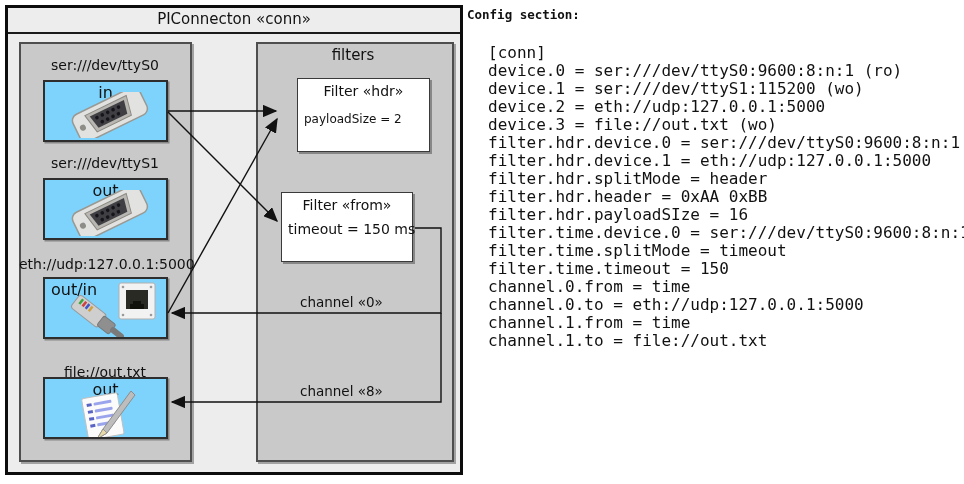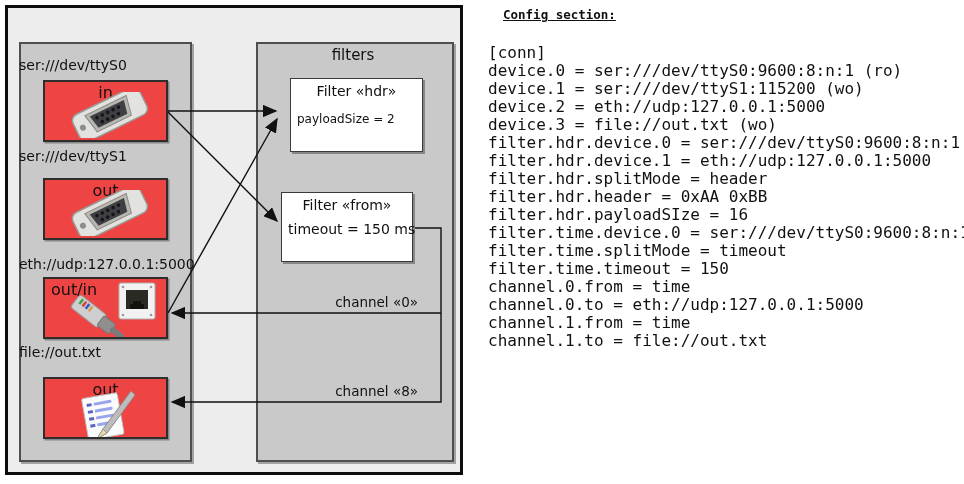--- a/index.html
+++ b/index.html
@@ -13,50 +13,51 @@
   .outer-title{left:8px;top:8px;width:452px;height:24px;border-bottom:2px solid #1b1b1b;
                text-align:center;font-size:15px;line-height:22px;}
 
   
   .panel{background:#c9c9c9;border:2px solid #4e4e4e;box-shadow:2px 2px 0 rgba(70,70,70,.45);}
   .devices-panel{left:19px;top:42px;width:169px;height:416px;}
   .filters-panel{left:256px;top:42px;width:194px;height:416px;}
   .filters-title{left:256px;top:46px;width:194px;text-align:center;font-size:15px;}
 
   
-  .dev-label{left:19px;width:172px;text-align:left;font-size:14px;}
-  .dev-box{left:43px;width:121px;height:58px;background:#ef4444;border:2px solid #2e2e2e;
+  .dev-label{left:19px;width:172px;text-align:center;font-size:14px;}
+  .dev-box{left:43px;width:121px;height:58px;background:#7dd3fc;border:2px solid #2e2e2e;
            box-shadow:1.5px 1.5px 0 rgba(70,70,70,.5);overflow:hidden;}
   .port-label{width:100%;text-align:center;font-size:16px;line-height:19px;top:1px;left:0;}
   .port-label.tl{width:auto;left:6px;text-align:center;}
 
   
   .filter-box{background:#fff;border:1px solid #3a3a3a;box-shadow:2px 2px 0 rgba(70,70,70,.5);}
-  .filter-hdr{left:290px;top:78px;width:131px;height:72px;}
+  .filter-hdr{left:297px;top:78px;width:131px;height:72px;}
   .filter-time{left:281px;top:192px;width:130px;height:68px;}
   .filter-title{left:0;top:4px;width:100%;text-align:center;font-size:14px;}
   .filter-props{left:6px;top:32px;font-size:12px;line-height:16px;white-space:nowrap;}
   .filter-props-time{left:6px;top:28px;font-size:14px;line-height:16px;white-space:nowrap;}
 
-  .channel-label{left:300px;width:118px;text-align:right;font-size:13.5px;}
+  .channel-label{left:300px;width:118px;text-align:left;font-size:13.5px;}
 
   #arrows{left:0;top:0;pointer-events:none;}
 
   
-  .config-heading{left:503px;top:7px;font-size:12.5px;font-weight:bold;
-                  font-family:"DejaVu Sans Mono",monospace;text-decoration:underline;}
+  .config-heading{left:467px;top:7px;font-size:12.5px;font-weight:bold;
+                  font-family:"DejaVu Sans Mono",monospace;}
   .config-lines{left:488px;top:44px;font-family:"DejaVu Sans Mono",monospace;
                 font-size:16px;line-height:18px;white-space:pre;}
 </style>
 </head>
 <body>
 
 <div id="stage">
 
   <div class="abs outer-box"></div>
+  <div class="abs outer-title">PIConnecton «conn»</div>
 
   <div class="abs panel devices-panel"></div>
 
   <div class="abs panel filters-panel"></div>
   <div class="abs filters-title">filters</div>
 
   <div class="abs dev-label" style="top:57px">ser:///dev/ttyS0</div>
   <div class="abs dev-box" style="top:80px">
     <div class="abs port-label">in</div>
     <svg class="abs" style="left:8px;top:10px" width="112" height="46">
@@ -71,21 +72,21 @@
         <circle cx="68" cy="20" r="1.8" fill="#15151a"></circle>
         <circle cx="47" cy="26" r="1.8" fill="#15151a"></circle>
           <circle cx="53" cy="26" r="1.8" fill="#15151a"></circle>
         <circle cx="59" cy="26" r="1.8" fill="#15151a"></circle>
           <circle cx="65" cy="26" r="1.8" fill="#15151a"></circle>
         <circle cx="27" cy="23" r="3" fill="#8f8d88"></circle>
       </g>
     </svg>
   </div>
 
-  <div class="abs dev-label" style="top:148px">ser:///dev/ttyS1</div>
+  <div class="abs dev-label" style="top:155px">ser:///dev/ttyS1</div>
   <div class="abs dev-box" style="top:178px">
     <div class="abs port-label">out</div>
     <svg class="abs" style="left:8px;top:10px" width="112" height="46">
       <g transform="rotate(-26 56 23)">
         <rect x="20" y="8" width="74" height="30" rx="7" fill="#e2e2e0" stroke="#9a9892" stroke-width="1.5"></rect>
         <path d="M34 13 L80 13 L76 33 L38 33 Z" fill="#b9b7b2" stroke="#8a8880"></path>
         <path d="M38 16 L76 16 L73 30 L41 30 Z" fill="#3f3f44"></path>
         <circle cx="44" cy="20" r="1.8" fill="#15151a"></circle>
           <circle cx="50" cy="20" r="1.8" fill="#15151a"></circle>
         <circle cx="56" cy="20" r="1.8" fill="#15151a"></circle>
@@ -118,21 +119,21 @@
         <rect x="24" y="26" width="2.5" height="6" fill="#3da43d"></rect>
         <rect x="28" y="26" width="2.5" height="6" fill="#d04040"></rect>
         <rect x="32" y="26" width="2.5" height="6" fill="#4054c8"></rect>
         <rect x="36" y="26" width="2.5" height="6" fill="#d0a040"></rect>
         <rect x="52" y="26" width="15" height="12" rx="2" fill="#8f8f8f" stroke="#777"></rect>
         <rect x="65" y="29" width="16" height="6" rx="3" fill="#7a7a7a"></rect>
       </g>
     </svg>
   </div>
 
-  <div class="abs dev-label" style="top:344px">file://out.txt</div>
+  <div class="abs dev-label" style="top:364px">file://out.txt</div>
   <div class="abs dev-box" style="top:377px">
     <div class="abs port-label">out</div>
     <svg class="abs" style="left:30px;top:10px" width="64" height="50">
       <g transform="rotate(-10 30 28)">
         <rect x="10" y="6" width="36" height="42" rx="2" fill="#fbfbfb" stroke="#c0c0c0"></rect>
         <rect x="14" y="12" width="5" height="3" fill="#5a64c4"></rect>
           <rect x="21" y="12" width="18" height="3" rx="1" fill="#9aa4ec"></rect>
         <rect x="14" y="19" width="5" height="3" fill="#5a64c4"></rect>
           <rect x="21" y="19" width="18" height="3" rx="1" fill="#9aa4ec"></rect>
         <rect x="14" y="26" width="5" height="3" fill="#5a64c4"></rect>

